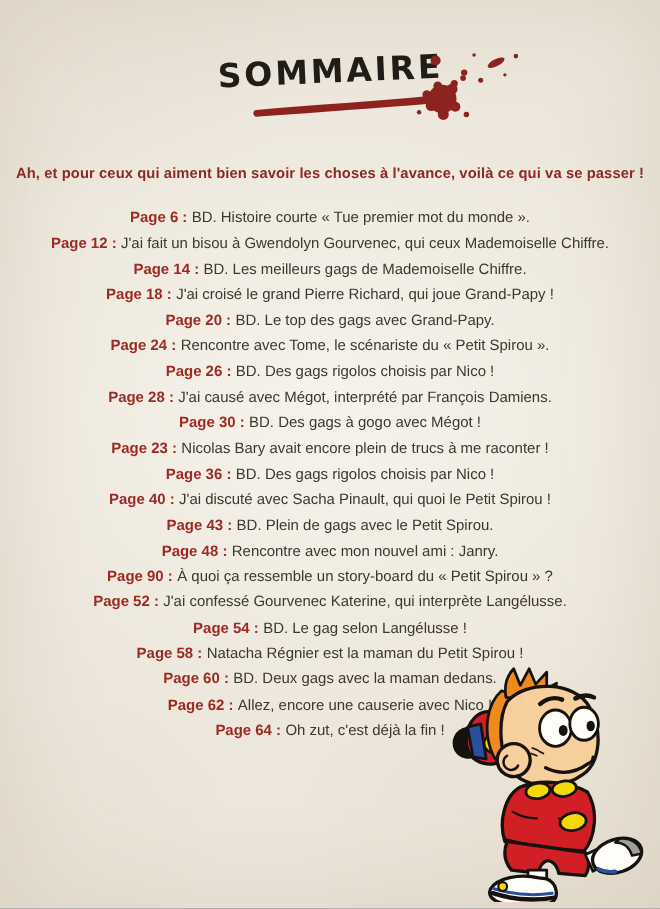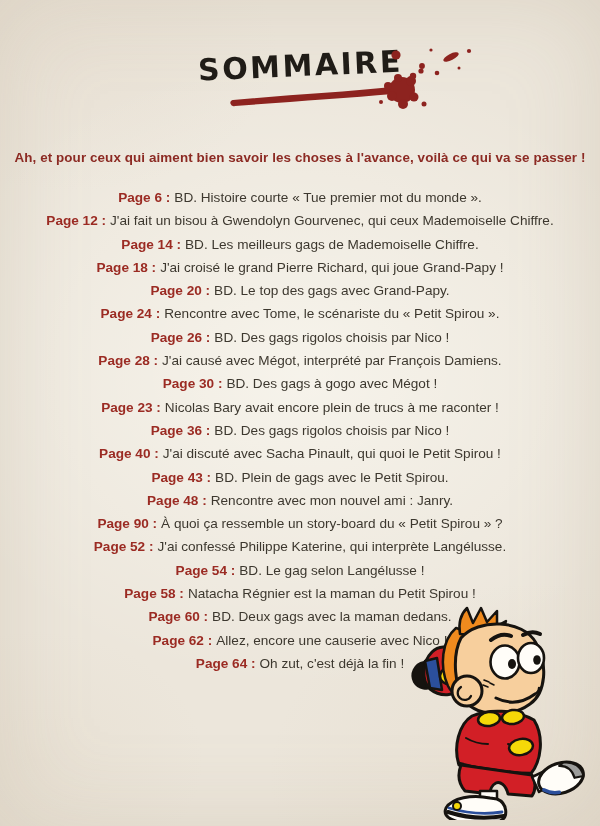--- a/index.html
+++ b/index.html
@@ -99,21 +99,21 @@
     <div class="entry"><span class="pg">Page 24 :</span><span>Rencontre avec Tome, le scénariste du « Petit Spirou ».</span></div>
     <div class="entry"><span class="pg">Page 26 :</span><span>BD. Des gags rigolos choisis par Nico !</span></div>
     <div class="entry"><span class="pg">Page 28 :</span><span>J'ai causé avec Mégot, interprété par François Damiens.</span></div>
     <div class="entry"><span class="pg">Page 30 :</span><span>BD. Des gags à gogo avec Mégot !</span></div>
     <div class="entry"><span class="pg">Page 23 :</span><span>Nicolas Bary avait encore plein de trucs à me raconter !</span></div>
     <div class="entry"><span class="pg">Page 36 :</span><span>BD. Des gags rigolos choisis par Nico !</span></div>
     <div class="entry"><span class="pg">Page 40 :</span><span>J'ai discuté avec Sacha Pinault, qui quoi le Petit Spirou !</span></div>
     <div class="entry"><span class="pg">Page 43 :</span><span>BD. Plein de gags avec le Petit Spirou.</span></div>
     <div class="entry"><span class="pg">Page 48 :</span><span>Rencontre avec mon nouvel ami : Janry.</span></div>
     <div class="entry"><span class="pg">Page 90 :</span><span>À quoi ça ressemble un story-board du « Petit Spirou » ?</span></div>
-    <div class="entry"><span class="pg">Page 52 :</span><span>J'ai confessé Philippe Katerine, qui interprète Langélusse.</span></div>
+    <div class="entry"><span class="pg">Page 52 :</span><span>J'ai confessé Gourvenec Katerine, qui interprète Langélusse.</span></div>
     <div class="entry"><span class="pg">Page 54 :</span><span>BD. Le gag selon Langélusse !</span></div>
     <div class="entry"><span class="pg">Page 58 :</span><span>Natacha Régnier est la maman du Petit Spirou !</span></div>
     <div class="entry"><span class="pg">Page 60 :</span><span>BD. Deux gags avec la maman dedans.</span></div>
     <div class="entry"><span class="pg">Page 62 :</span><span>Allez, encore une causerie avec Nico !</span></div>
     <div class="entry"><span class="pg">Page 64 :</span><span>Oh zut, c'est déjà la fin !</span></div>
   </div>
 
   <svg class="spirou" width="180" height="214" viewBox="0 0 180 214">
     <g stroke="#16130f" stroke-linejoin="round" stroke-linecap="round">
 

